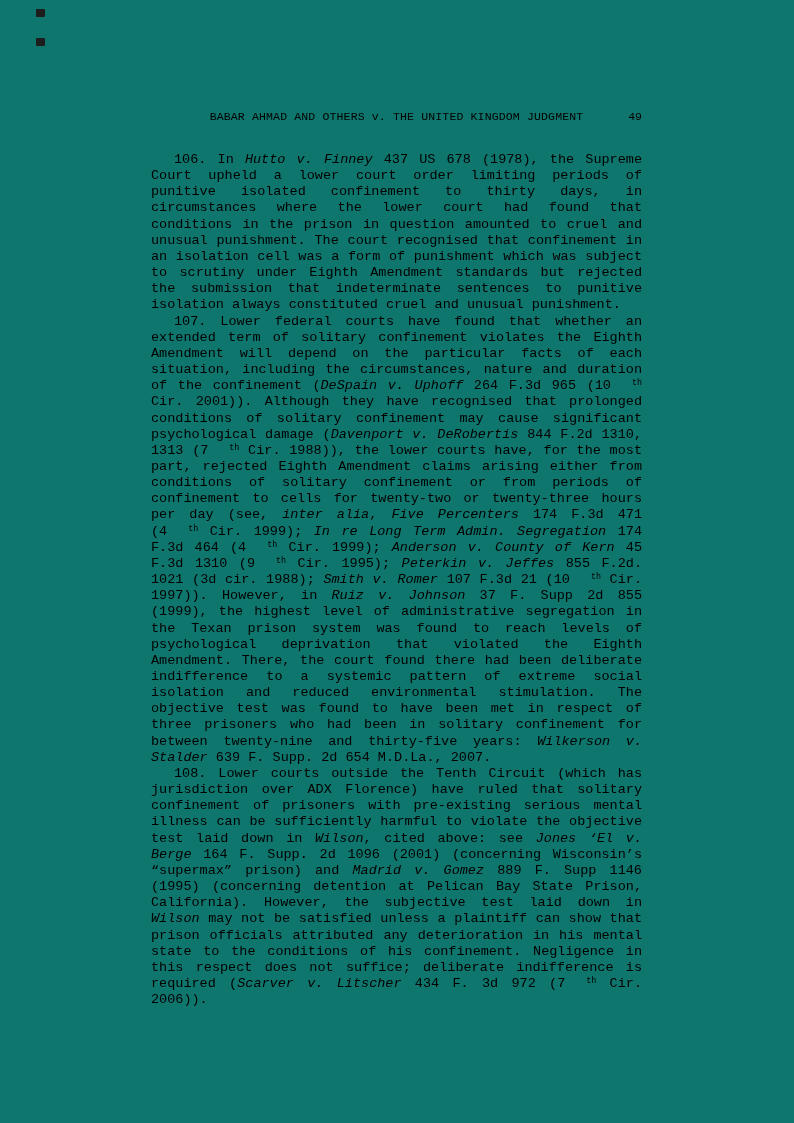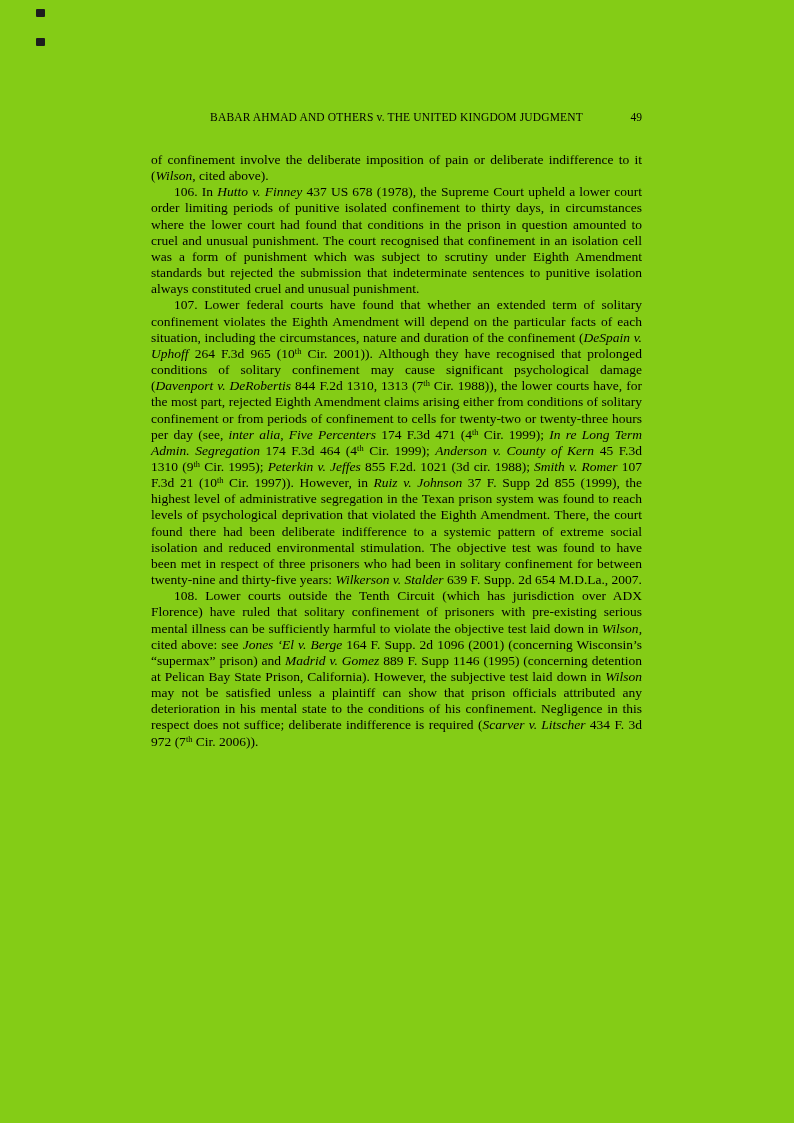--- a/index.html
+++ b/index.html
@@ -4,23 +4,23 @@
 <style>
   html, body {
     margin: 0;
     padding: 0;
     background: #ffffff;
   }
   .page {
     position: relative;
     width: 794px;
     height: 1123px;
-    background: #84cc16;
+    background: #0f766e;
     overflow: hidden;
-    font-family: Liberation Serif, serif;
+    font-family: Liberation Mono, monospace;
     color: #000000;
   }
   .scan-artifact {
     position: absolute;
     background: #1d1d1d;
     border-radius: 1px;
   }
   .artifact-1 { left: 36px; top: 9px;  width: 9px; height: 8px; }
   .artifact-2 { left: 36px; top: 38px; width: 9px; height: 8px; }
   .content {
@@ -60,39 +60,39 @@
   }
   .italic {
     font-style: italic;
   }
   sup.sup {
     font-size: 62%;
     line-height: 0;
     vertical-align: baseline;
     position: relative;
     top: -0.45em;
+    margin-left: 21px;
   }
 </style>
 </head>
 <body>
 
 <div class="page">
 
   <span class="scan-artifact artifact-1"></span>
   <span class="scan-artifact artifact-2"></span>
 
   <div class="content">
 
     <div class="header-row">
       <span class="header-title">BABAR AHMAD AND OTHERS v. THE UNITED KINGDOM JUDGMENT</span>
       <span class="page-number">49</span>
     </div>
 
     <div class="body-text">
-        <p class="para"><span>of confinement involve the deliberate imposition of pain or deliberate indifference to it (</span><span class="italic">Wilson</span><span>, cited above).</span></p>
         <p class="para indent"><span>106. In </span><span class="italic">Hutto v. Finney</span><span> 437 US 678 (1978), the Supreme Court upheld a lower court order limiting periods of punitive isolated confinement to thirty days, in circumstances where the lower court had found that conditions in the prison in question amounted to cruel and unusual punishment. The court recognised that confinement in an isolation cell was a form of punishment which was subject to scrutiny under Eighth Amendment standards but rejected the submission that indeterminate sentences to punitive isolation always constituted cruel and unusual punishment.</span></p>
         <p class="para indent"><span>107. Lower federal courts have found that whether an extended term of solitary confinement violates the Eighth Amendment will depend on the particular facts of each situation, including the circumstances, nature and duration of the confinement (</span><span class="italic">DeSpain v. Uphoff</span><span> 264 F.3d 965 (10</span><sup class="sup">th</sup><span> Cir. 2001)). Although they have recognised that prolonged conditions of solitary confinement may cause significant psychological damage (</span><span class="italic">Davenport v. DeRobertis</span><span> 844 F.2d 1310, 1313 (7</span><sup class="sup">th</sup><span> Cir. 1988)), the lower courts have, for the most part, rejected Eighth Amendment claims arising either from conditions of solitary confinement or from periods of confinement to cells for twenty-two or twenty-three hours per day (see, </span><span class="italic">inter alia</span><span>, </span><span class="italic">Five Percenters</span><span> 174 F.3d 471 (4</span><sup class="sup">th</sup><span> Cir. 1999); </span><span class="italic">In re Long Term Admin. Segregation</span><span> 174 F.3d 464 (4</span><sup class="sup">th</sup><span> Cir. 1999); </span><span class="italic">Anderson v. County of Kern</span><span> 45 F.3d 1310 (9</span><sup class="sup">th</sup><span> Cir. 1995); </span><span class="italic">Peterkin v. Jeffes</span><span> 855 F.2d. 1021 (3d cir. 1988); </span><span class="italic">Smith v. Romer</span><span> 107 F.3d 21 (10</span><sup class="sup">th</sup><span> Cir. 1997)). However, in </span><span class="italic">Ruiz v. Johnson</span><span> 37 F. Supp 2d 855 (1999), the highest level of administrative segregation in the Texan prison system was found to reach levels of psychological deprivation that violated the Eighth Amendment. There, the court found there had been deliberate indifference to a systemic pattern of extreme social isolation and reduced environmental stimulation. The objective test was found to have been met in respect of three prisoners who had been in solitary confinement for between twenty-nine and thirty-five years: </span><span class="italic">Wilkerson v. Stalder</span><span> 639 F. Supp. 2d 654 M.D.La., 2007.</span></p>
         <p class="para indent"><span>108. Lower courts outside the Tenth Circuit (which has jurisdiction over ADX Florence) have ruled that solitary confinement of prisoners with pre-existing serious mental illness can be sufficiently harmful to violate the objective test laid down in </span><span class="italic">Wilson</span><span>, cited above: see </span><span class="italic">Jones ‘El v. Berge</span><span> 164 F. Supp. 2d 1096 (2001) (concerning Wisconsin’s “supermax” prison) and </span><span class="italic">Madrid v. Gomez</span><span> 889 F. Supp 1146 (1995) (concerning detention at Pelican Bay State Prison, California). However, the subjective test laid down in </span><span class="italic">Wilson</span><span> may not be satisfied unless a plaintiff can show that prison officials attributed any deterioration in his mental state to the conditions of his confinement. Negligence in this respect does not suffice; deliberate indifference is required (</span><span class="italic">Scarver v. Litscher</span><span> 434 F. 3d 972 (7</span><sup class="sup">th</sup><span> Cir. 2006)).</span></p>
       </div>
 
   </div>
 
 </div>
 
 </body></html>

